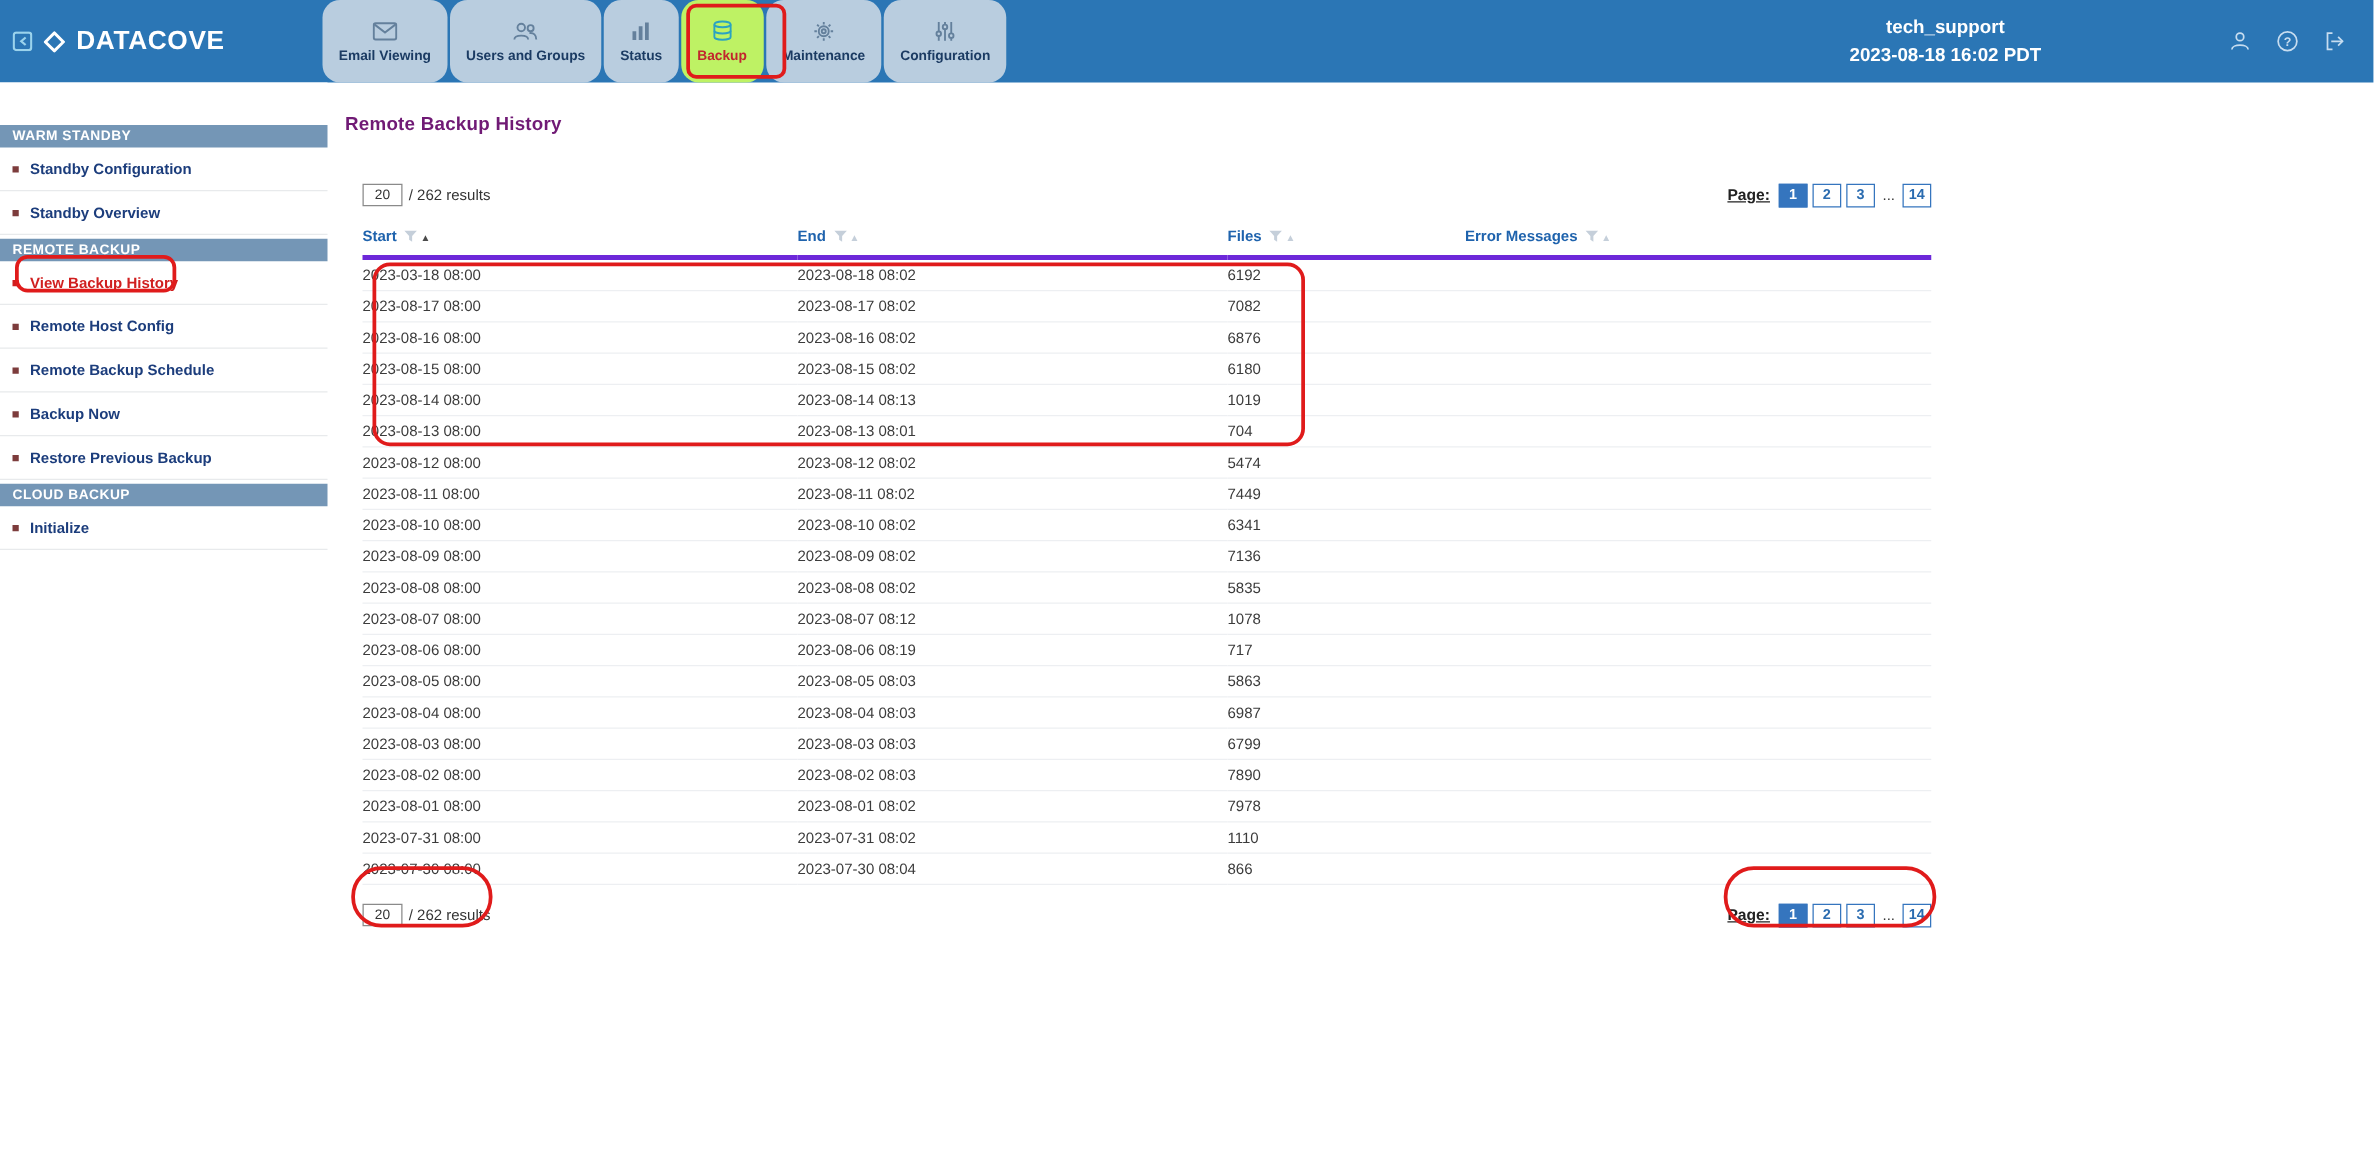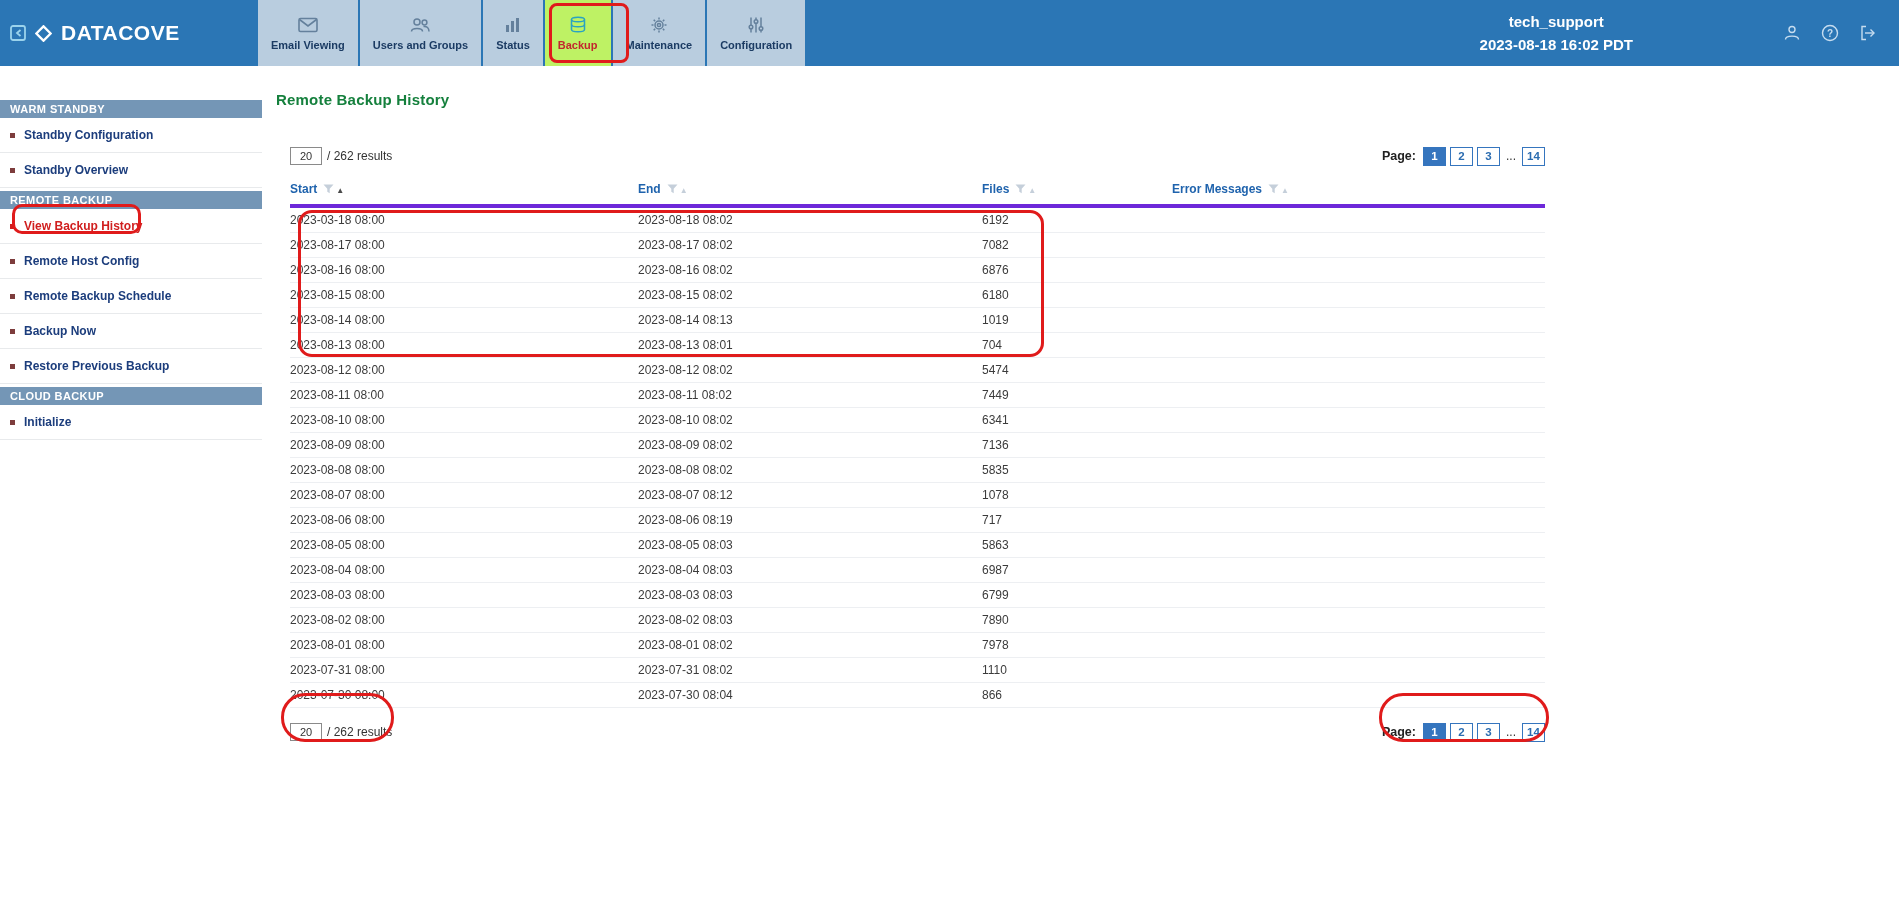--- a/index.html
+++ b/index.html
@@ -5,21 +5,21 @@
   html,body{margin:0;padding:0;}
   .page{width:1899px;height:921px;position:relative;background:#fff;font-family:"Liberation Sans",sans-serif;overflow:hidden;}
 
   
   .topbar{height:66px;background:#2B76B5;display:flex;align-items:stretch;}
   .brand{width:258px;flex:none;display:flex;align-items:center;gap:9px;padding-left:10px;box-sizing:border-box;}
   .collapse-btn{display:flex;align-items:center;cursor:pointer;}
   .logo-diamond{display:flex;align-items:center;}
   .brand-text{color:#fff;font-size:21px;font-weight:bold;letter-spacing:.5px;}
   .tabs{display:flex;align-items:stretch;}
-  .tab{display:flex;flex-direction:column;justify-content:center;align-items:center;gap:5px;padding:0 13px;background:#B9CDDF;margin-right:2px;cursor:pointer;white-space:nowrap;}
+  .tab{display:flex;flex-direction:column;justify-content:center;align-items:center;gap:5px;padding:0 13px;background:#B9CDDF;margin-right:2px;cursor:pointer;white-space:nowrap;border-radius:14px;}
   .tab-label{font-size:11px;font-weight:bold;color:#1B3B63;}
   .tab-icon{color:#64809C;display:flex;align-items:center;height:18px;}
   .tab.active{background:#bef264;}
   .tab.active .tab-label{color:#C2262E;}
   .tab.active .tab-icon{color:#29A3C2;}
   .header-right{margin-left:auto;display:flex;align-items:center;padding-right:22px;}
   .user-info{margin-right:150px;text-align:center;color:#fff;font-size:15px;line-height:1.55;font-weight:bold;}
   .header-icons{display:flex;gap:20px;align-items:center;}
   .hicon{cursor:pointer;display:flex;align-items:center;}
 
@@ -30,30 +30,30 @@
   .sidebar{width:262px;flex:none;padding-top:31px;box-sizing:border-box;background:#fff;}
   .side-header{height:18px;background:#7496B6;color:#fff;font-size:11px;font-weight:bold;letter-spacing:.4px;display:flex;align-items:center;padding-left:10px;margin-top:3px;}
   .side-item{height:35px;display:flex;align-items:center;padding-left:10px;border-bottom:1px solid #E8EAEC;cursor:pointer;box-sizing:border-box;}
   .bullet{width:5px;height:5px;background:#7D3C3C;margin-right:9px;flex:none;}
   .side-label{font-size:12px;font-weight:bold;color:#1C3D7C;}
   .side-item.active .side-label{color:#D01F1F;}
   .side-item.active .bullet{background:#D01F1F;}
 
   
   .main{flex:1;min-width:0;}
-  .page-title{margin:25px 0 0 14px;font-size:15px;font-weight:bold;color:#15803d;letter-spacing:.2px;}
+  .page-title{margin:25px 0 0 14px;font-size:15px;font-weight:bold;color:#701a75;letter-spacing:.2px;}
   .content{margin:37px 0 0 28px;width:1255px;}
   .controls-row{display:flex;justify-content:space-between;align-items:center;height:22px;}
   .controls-row.top{margin-bottom:15px;}
   .controls-row.bottom{margin-top:13px;}
   .results-control{display:flex;align-items:center;gap:5px;}
   .per-page{width:26px;height:16px;border:1px solid #8A8A8A;font-size:11px;text-align:center;padding:0 2px;color:#333;font-family:"Liberation Sans",sans-serif;}
   .results-label{font-size:12px;color:#333;}
   .pagination{display:flex;align-items:center;gap:4px;}
-  .page-label{font-size:12.5px;color:#222;font-weight:bold;margin-right:3px;}
+  .page-label{font-size:12.5px;color:#222;font-weight:bold;margin-right:3px;text-decoration:underline;}
   .page-btn{display:inline-block;min-width:15px;height:17px;line-height:17px;text-align:center;border:1px solid #3575BE;color:#2B6CB0;font-weight:bold;font-size:11.5px;padding:0 3px;background:#fff;cursor:pointer;}
   .page-btn.active{background:#3575BE;color:#fff;}
   .page-gap{font-size:12px;color:#333;padding:0 2px;}
 
   
   table.backup{width:100%;border-collapse:collapse;table-layout:fixed;}
   table.backup th{text-align:left;font-size:12px;font-weight:bold;color:#1F63AD;padding:0 0 7px 0;border-bottom:4px solid #6d28d9;}
   table.backup td{font-size:12px;color:#3B3B3B;padding:6px 0 5px 0;border-bottom:1px solid #EDEFF2;line-height:13px;}
   .th-label{cursor:pointer;}
   .funnel{margin-left:6px;display:inline-block;vertical-align:-1px;cursor:pointer;}

